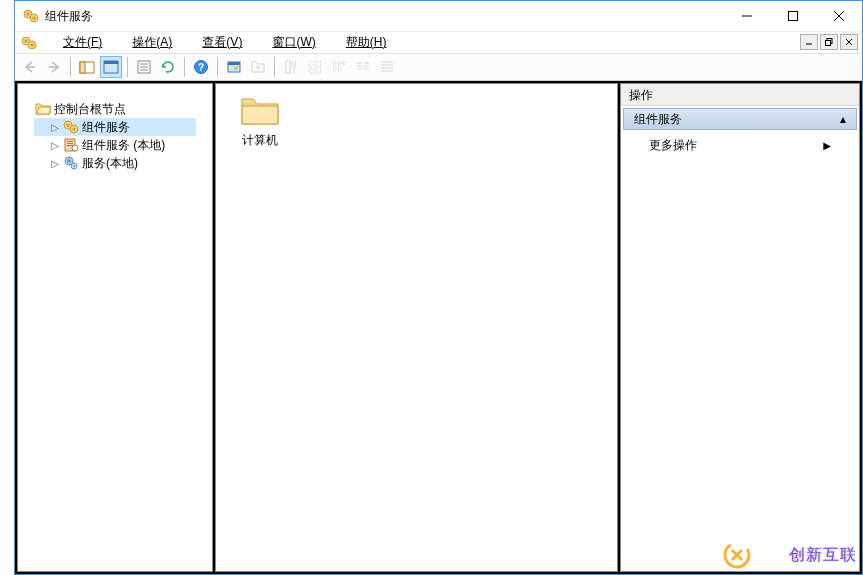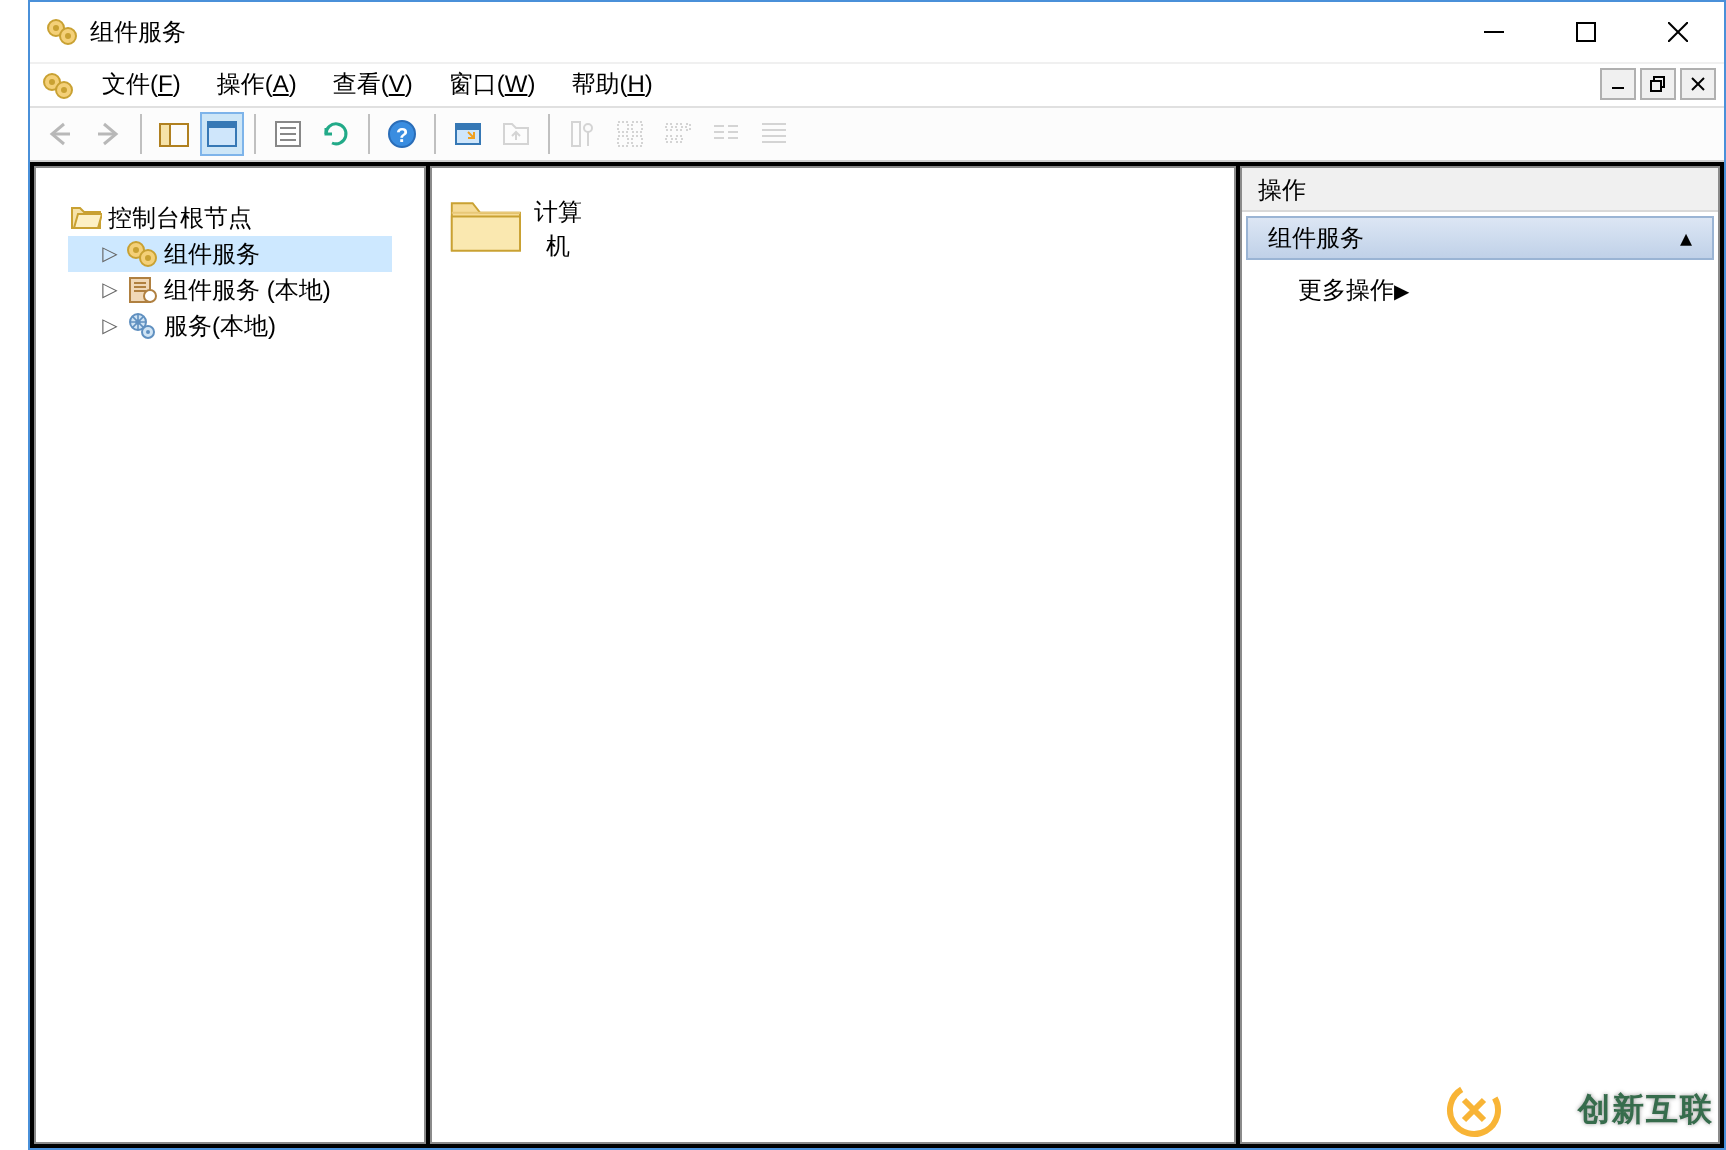--- a/index.html
+++ b/index.html
@@ -60,24 +60,25 @@
       display: flex;
       align-items: center;
       justify-content: center;
       cursor: pointer;
     }
     .menubar {
       height: 22px;
       display: flex;
       align-items: center;
       padding: 0 6px;
-      gap: 2px;
+      gap: 14px;
       background: #fff;
       border-top: 1px solid #f0f0f0;
       position: relative;
+      text-decoration: underline;
     }
     .menubar .hdr-icon {
       width: 16px; height: 16px; margin-right: 4px;
     }
     .menu-item {
       padding: 2px 8px;
       cursor: pointer;
     }
     .menu-item u { text-decoration: underline; }
     .mdi-controls {
@@ -149,20 +150,21 @@
       flex: 1;
       border: 1px solid #8b8b8b;
       margin: 2px 1px 2px 1px;
       background: #fff;
       padding: 6px;
       overflow: auto;
     }
     .folder-item {
       width: 76px;
       display: flex;
+      flex-direction: column;
       align-items: center;
       cursor: pointer;
       padding: 4px 2px;
       justify-content: center;
     }
     .folder-large { width: 40px; height: 34px; }
     .folder-label { font-size: 12px; text-align: center; margin-top: 4px; }
     .actions-pane {
       width: 240px;
       border: 1px solid #8b8b8b;
@@ -185,35 +187,35 @@
       border: 1px solid #9ab4d4;
       margin: 2px;
       display: flex; align-items: center; justify-content: space-between;
       font-size: 12px;
       cursor: pointer;
     }
     .actions-link {
       padding: 5px 28px;
       font-size: 12px;
       cursor: pointer;
-      display: flex; align-items: center; 
+      display: flex; align-items: center; justify-content: space-between;
     }
     .actions-link .arrow { font-size: 10px; }
     .watermark {
       position: absolute;
       right: 6px;
       bottom: 6px;
       display: flex;
       align-items: center;
       gap: 6px;
       opacity: 0.85;
       z-index: 10;
       pointer-events: none;
     }
-    .wm-text { color: #14532d; font-size: 16px; font-weight: 700; text-shadow: 0 0 2px #888; letter-spacing: 1px; margin-left: 32px; }
+    .wm-text { color: #6d28d9; font-size: 16px; font-weight: 400; text-shadow: 0 0 2px #888; letter-spacing: 1px; margin-left: 32px; }
   </style>
 </head>
 <body>
 
 <div class="left-strip"></div>
 
 <div class="main-window">
 
   <div class="titlebar">
     <div class="titlebar-left">

